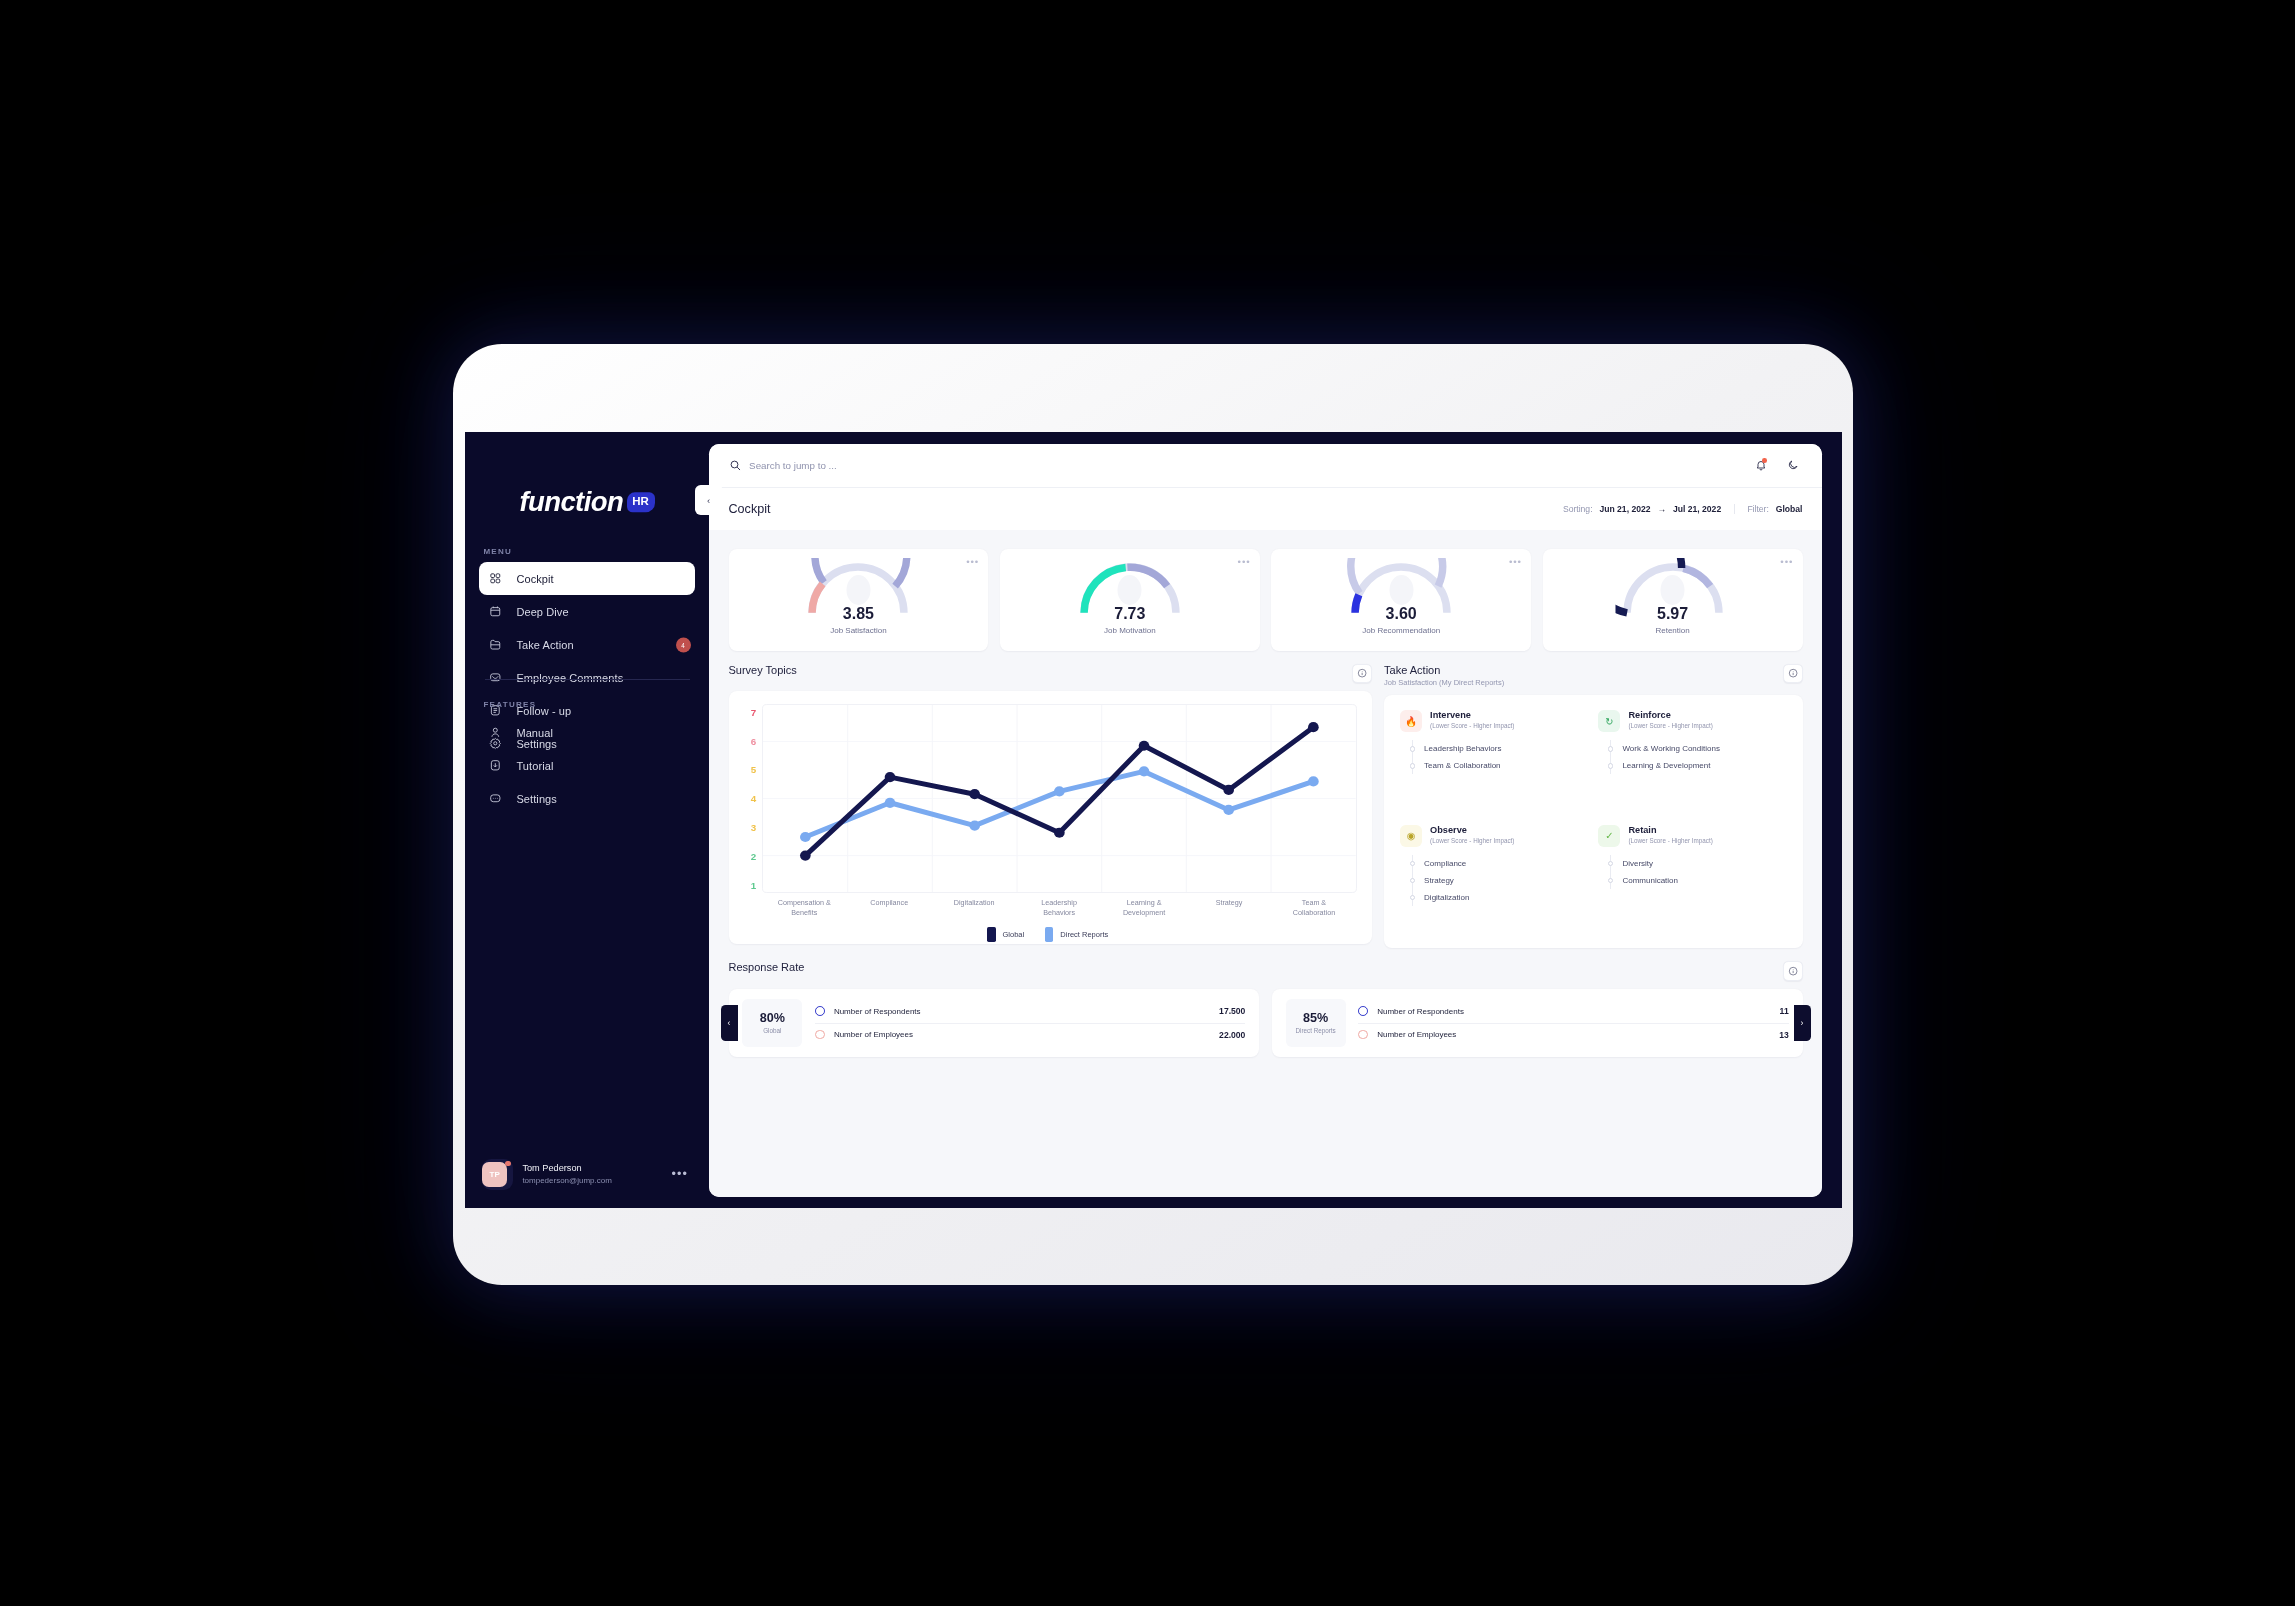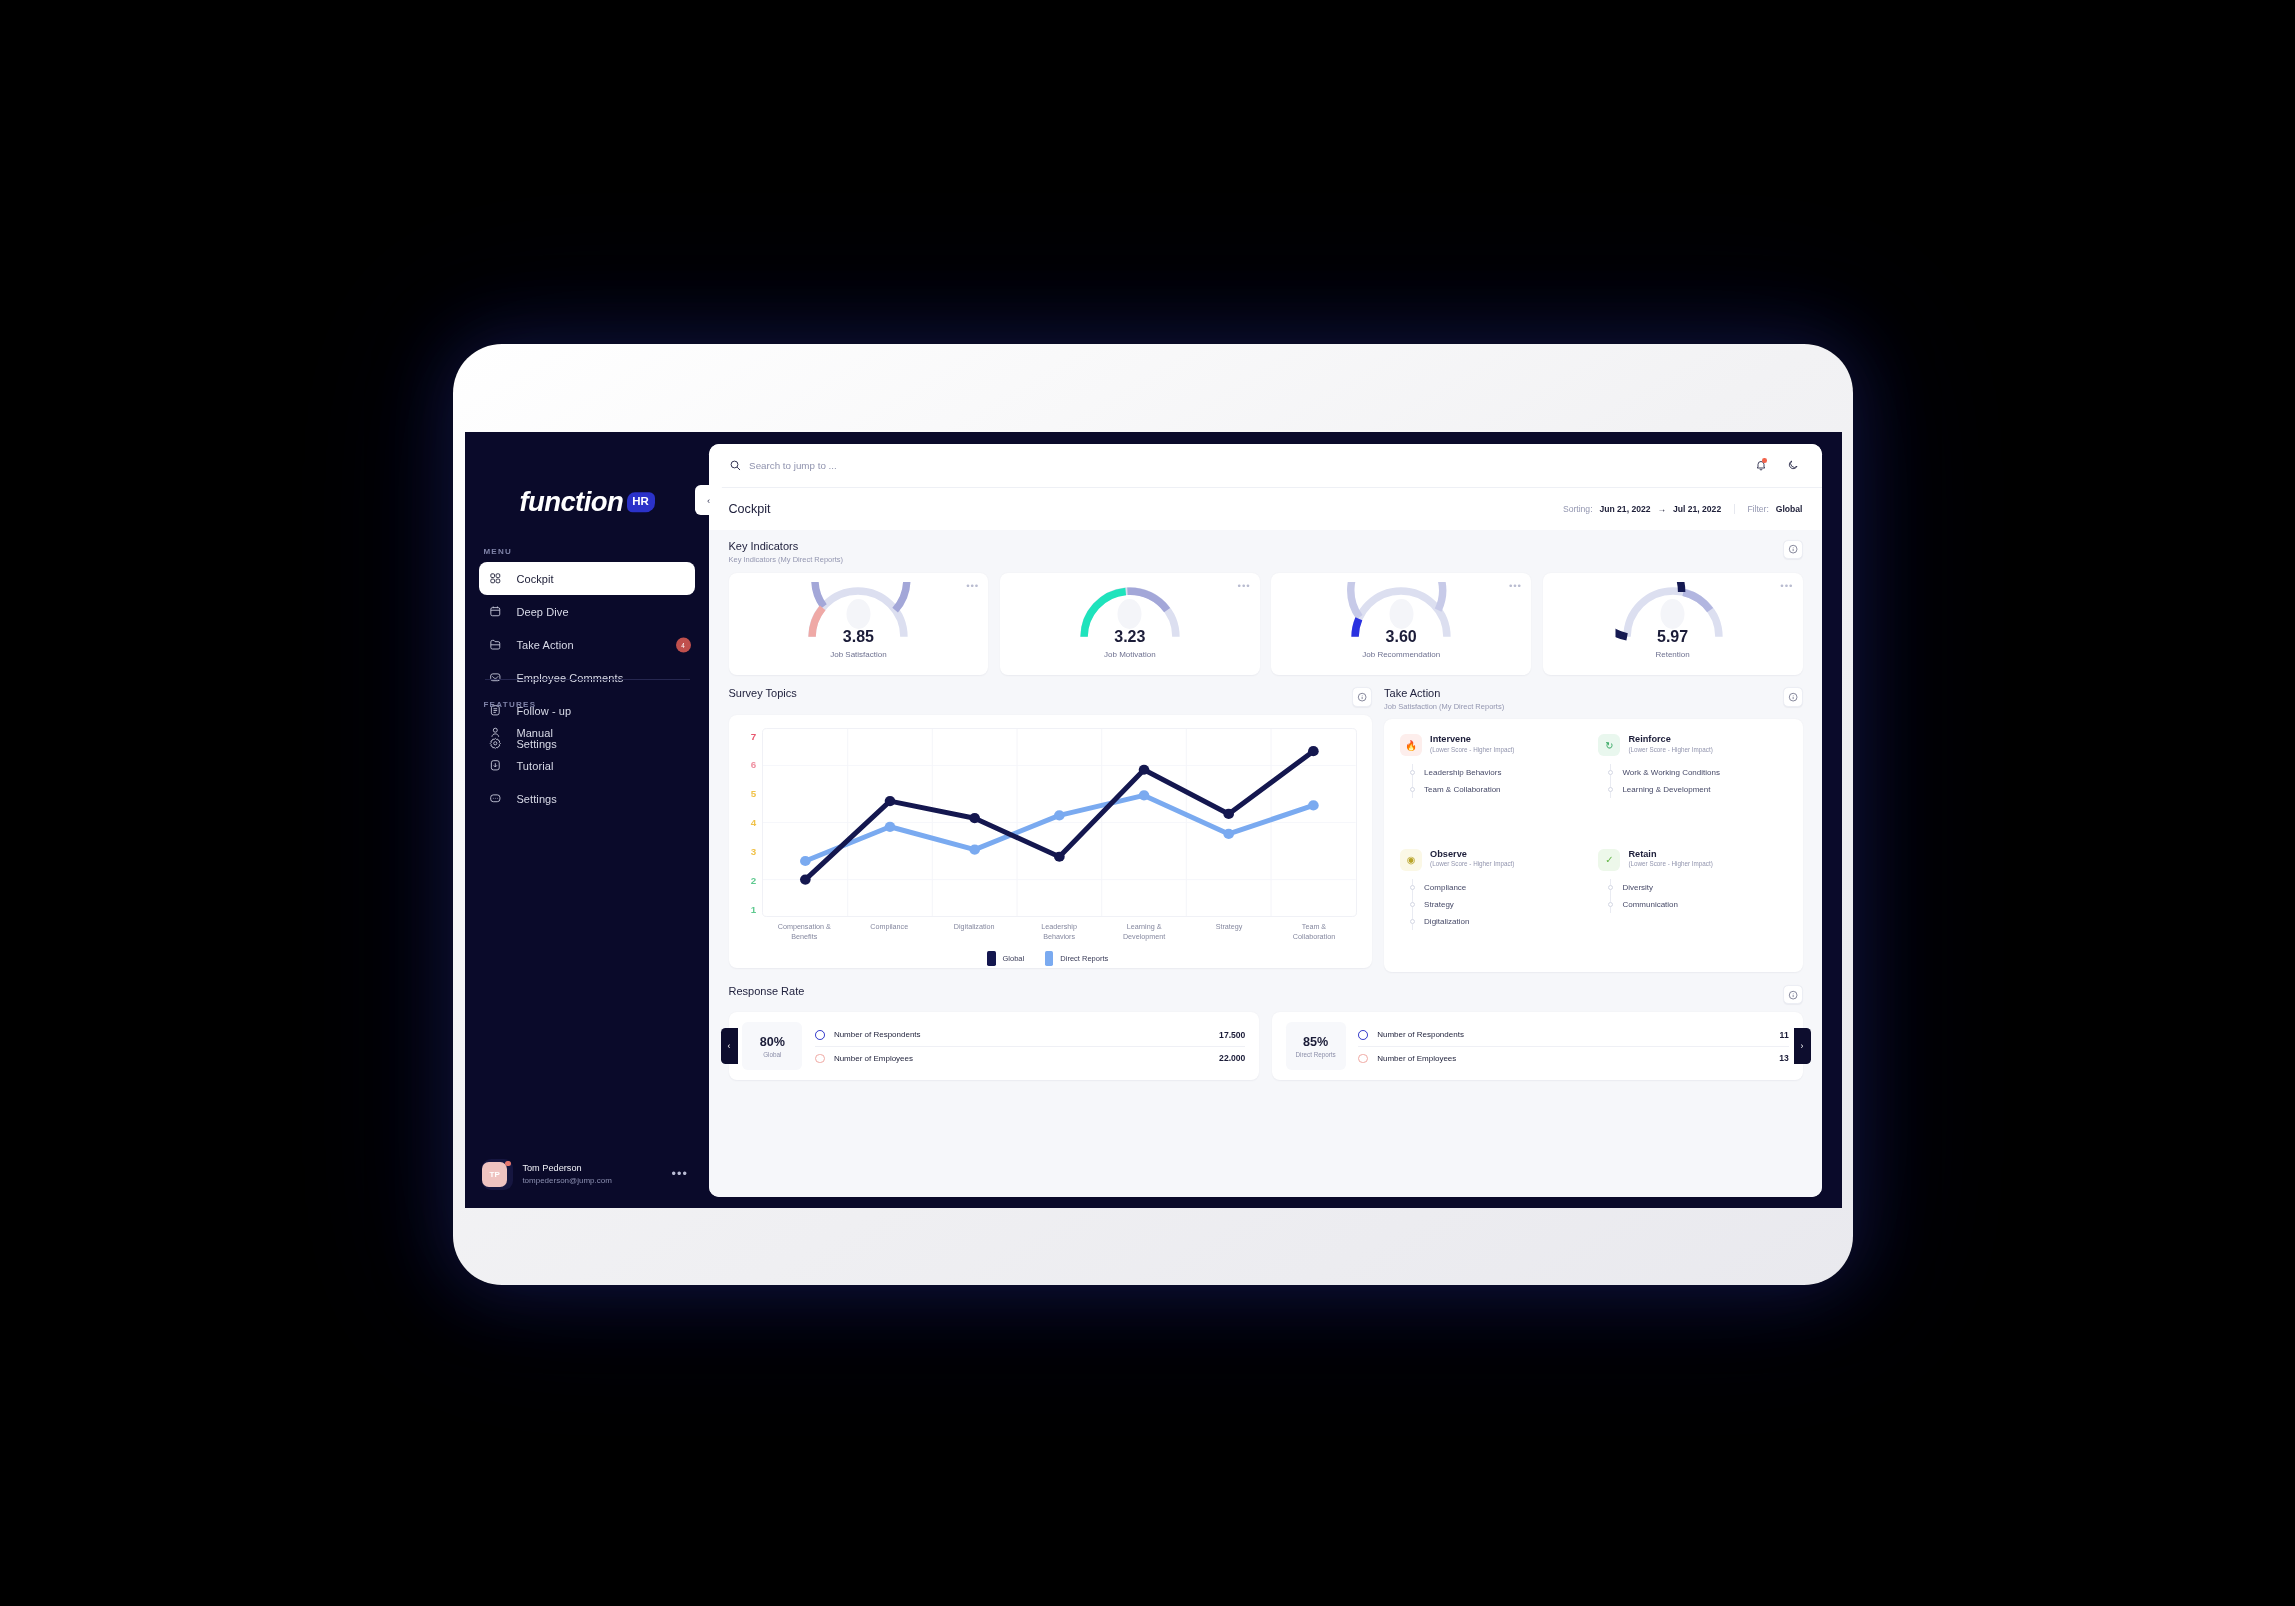--- a/index.html
+++ b/index.html
@@ -404,33 +404,20 @@
         <span class="strong-val">Jul 21, 2022</span>
       </div>
       <div id="filter-group">
         <span class="muted-lbl">Filter:</span>
         <span class="strong-val">Global</span>
       </div>
     </div>
 
     <div id="content">
 
-      <div id="ki-head" class="sec-head">
-        <div>
-          <div class="sec-title">Key Indicators</div>
-          <div class="sec-sub">Key Indicators (My Direct Reports)</div>
-        </div>
-        <div class="info-btn">
-          <svg viewBox="0 0 24 24" width="10.3" height="10.3">
-              <circle cx="12" cy="12" r="9"></circle>
-              <line x1="12" y1="11" x2="12" y2="16.5"></line>
-              <circle cx="12" cy="7.8" r=".9" fill="#51536f" stroke="none"></circle>
-            </svg>
-        </div>
-      </div>
       <div id="ki-cards">
   <div class="ki-card">
     <div class="ki-dots">•••</div>
     <div class="gauge"><svg viewBox="0 0 200 108" width="115" height="62">
                 <path d="M 20.0 95.5 A 80 80 0 1 1 180.0 95.5" stroke="#dcdff0" stroke-width="13" fill="none" stroke-linecap="butt"></path>
                 <path d="M 40.3 42.7 A 80 80 0 1 1 164.7 49.0" stroke="#a3a7d8" stroke-width="13" fill="none" stroke-linecap="butt"></path>
                 <path d="M 20.0 95.5 A 80 80 0 0 1 38.4 45.0" stroke="#efa9a6" stroke-width="13" fill="none" stroke-linecap="butt"></path>
               </svg>
       <div class="gauge-hole"></div>
     </div>
@@ -442,21 +429,21 @@
   <div class="ki-card">
     <div class="ki-dots">•••</div>
     <div class="gauge"><svg viewBox="0 0 200 108" width="115" height="62">
                 <path d="M 20.0 95.5 A 80 80 0 1 1 180.0 95.5" stroke="#dcdff0" stroke-width="13" fill="none" stroke-linecap="butt"></path>
                 <path d="M 95.5 16.1 A 80 80 0 0 1 164.7 49.0" stroke="#a3a7d8" stroke-width="13" fill="none" stroke-linecap="butt"></path>
                 <path d="M 20.0 95.5 A 80 80 0 0 1 92.5 16.4" stroke="#1fe3bc" stroke-width="13" fill="none" stroke-linecap="butt"></path>
               </svg>
       <div class="gauge-hole"></div>
     </div>
     <div class="ki-text">
-      <div class="ki-value">3.23</div>
+      <div class="ki-value">7.73</div>
       <div class="ki-label">Job Motivation</div>
     </div>
   </div>
   <div class="ki-card">
     <div class="ki-dots">•••</div>
     <div class="gauge"><svg viewBox="0 0 200 108" width="115" height="62">
                 <path d="M 20.0 95.5 A 80 80 0 1 1 180.0 95.5" stroke="#dcdff0" stroke-width="13" fill="none" stroke-linecap="butt"></path>
                 <path d="M 27.8 61.5 A 80 80 0 1 1 164.7 49.0" stroke="#c7cae8" stroke-width="13" fill="none" stroke-linecap="butt"></path>
                 <path d="M 20.0 95.5 A 80 80 0 0 1 26.6 64.2" stroke="#2b32e0" stroke-width="13" fill="none" stroke-linecap="butt"></path>
               </svg>

